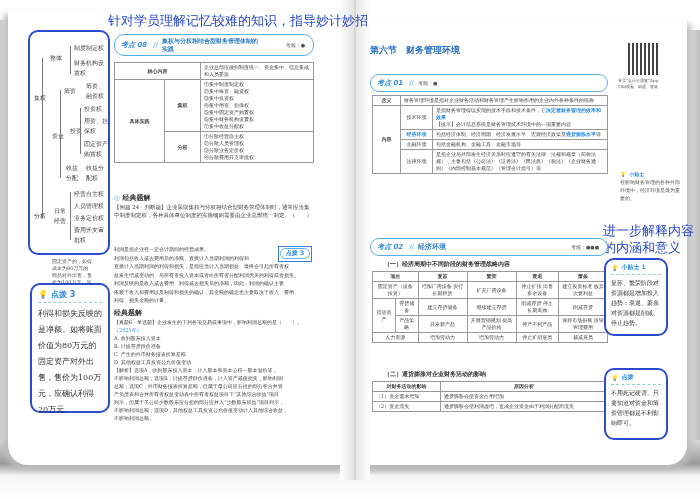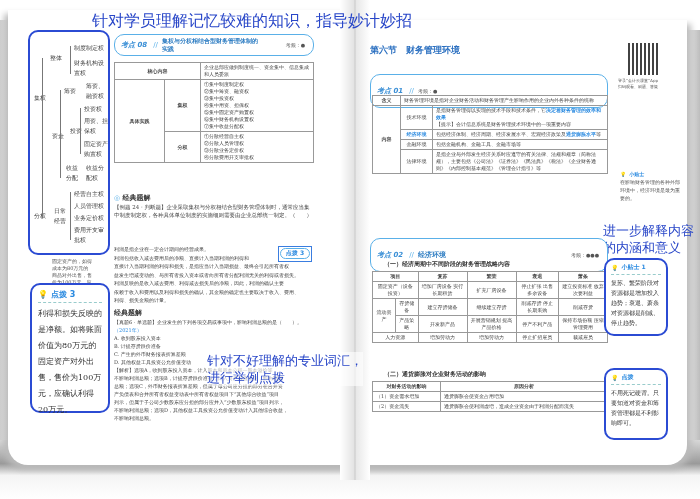--- a/index.html
+++ b/index.html
@@ -8,21 +8,21 @@
 .page-shadow-bottom{position:absolute;left:0;top:440px;width:700px;height:59px;background:linear-gradient(#d8d8d8,#9a9a9a 40%,#f4f4f4 60%,#fff)}
 .left-page{position:absolute;left:8px;top:10px;width:345px;height:455px;background:#fff;border-radius:0 0 0 20px;box-shadow:-4px 4px 6px #bbb}
 .right-page{position:absolute;left:352px;top:20px;width:335px;height:445px;background:#fff;box-shadow:4px 4px 6px #bbb;border-radius:0 0 20px 0}
 .spine{position:absolute;left:340px;top:0;width:30px;height:480px;background:linear-gradient(90deg,#fff,#e4e4e4 45%,#cfcfcf 50%,#e8e8e8 55%,#fff)}
 .left-edge{position:absolute;left:0;top:20px;width:10px;height:440px;background:linear-gradient(90deg,#cfcfcf,#f2f2f2)}
 .right-edge{position:absolute;left:686px;top:30px;width:14px;height:430px;background:linear-gradient(90deg,#f0f0f0,#bdbdbd)}
 .ann{position:absolute;color:#2846c8;font-size:13px;line-height:17px;white-space:nowrap}
 .box{position:absolute;border:2.5px solid #2b4bd3;border-radius:10px;background:#fff}
 .tiny{font-size:5px;line-height:7px;color:#555;font-family:"DejaVu Serif",serif}
 .small{font-size:6px;line-height:9px;color:#444;font-family:"DejaVu Serif",serif}
-.kp-banner{position:absolute;height:34px;border:1.5px solid #5ab0e8;border-radius:10px;display:flex;align-items:center;font-size:7px;color:#2c7cc2;background:#fff}
+.kp-banner{position:absolute;height:18px;border:1.5px solid #5ab0e8;border-radius:10px;display:flex;align-items:center;font-size:7px;color:#2c7cc2;background:#fff}
 .kp-tag{padding:0 6px;color:#3a8fd6;font-weight:bold;font-style:italic}
 .kp-slash{color:#5ab0e8;margin-right:4px}
 .kp-title{font-weight:bold;flex:1}
 .kp-freq{font-size:5px;color:#555;padding-right:8px}
 table{border-collapse:collapse;position:absolute;font-family:"DejaVu Serif",serif}
 td,th{border:1px solid #999;font-size:5px;line-height:7px;color:#444;padding:1px 3px;font-weight:normal}
 th{font-weight:bold;text-align:center}
 .hl{color:#2a8ae0;font-weight:bold}
 .tip-head{color:#2a8ae0;font-size:8px;font-weight:bold;display:flex;align-items:center;gap:3px}
 .tip-line{border-bottom:1px dashed #9cc;margin:2px 0 3px}
@@ -38,21 +38,21 @@
 
 <div class="book">
   <div class="left-edge"></div>
   <div class="right-edge"></div>
   <div class="page-shadow-bottom"></div>
 
   <div class="left-page"></div>
   <div class="right-page"></div>
   <div class="spine"></div>
 
-  <div class="ann" style="left:92px;top:12px;font-size:16px;text-align:right;">针对学员理解记忆较难的知识，指导妙计妙招</div>
+  <div class="ann" style="left:108px;top:12px;font-size:13px;text-align:right;">针对学员理解记忆较难的知识，指导妙计妙招</div>
 
   <div class="box" style="left:28px;top:30px;width:82px;height:225px;">
     <div class="tree" style="left:0;top:0;width:78px;height:220px;">
       <span style="left:4px;top:62px;">集权</span>
       <span style="left:20px;top:22px;">整体</span>
       <span style="left:44px;top:12px;">制度制定权</span>
       <span style="left:44px;top:27px;">财务机构设</span>
       <span style="left:44px;top:37px;">置权</span>
       <span style="left:22px;top:100px;">资金</span>
       <span style="left:34px;top:55px;">筹资</span>
@@ -170,24 +170,20 @@
       <div>【解析】选项A，收到股东投入资本，计入股本和资本公积—股本溢价等，</div>
       <div>不影响利润总额；选项B，计提存货跌价准备，计入资产减值损失，影响利润</div>
       <div>总额；选项C，外币财务报表折算差额，但属于母公司应分担的部分在合并资</div>
       <div>产负债表和合并所有者权益变动表中所有者权益项目下“其他综合收益”项目</div>
       <div>列示，但属于子公司少数股东应分担的部分应并入“少数股东权益”项目列示，</div>
       <div>不影响利润总额；选项D，其他权益工具投资公允价值变动计入其他综合收益，</div>
       <div>不影响利润总额。</div>
     </div>
   </div>
 
-  <div class="ann" style="left:207px;top:352px;background:rgba(255,255,255,.6);">
-    <div>针对不好理解的专业词汇，</div>
-    <div>进行举例点拨</div>
-  </div>
 
   <div style="position:absolute;left:370px;top:44px;font-size:9px;color:#2a6fc0;font-family:'DejaVu Serif',serif;font-weight:bold;">第六节　财务管理环境</div>
 
   <div class="qr" style="left:628px;top:43px;"></div>
   <div class="tiny" style="position:absolute;left:618px;top:78px;width:60px;font-size:4px;line-height:6px;">
     <div>登录“会计云课堂”App</div>
     <div>扫码观看、刷题、答疑</div>
   </div>
 
   <div class="kp-banner" style="left:370px;top:74px;width:238px;">

